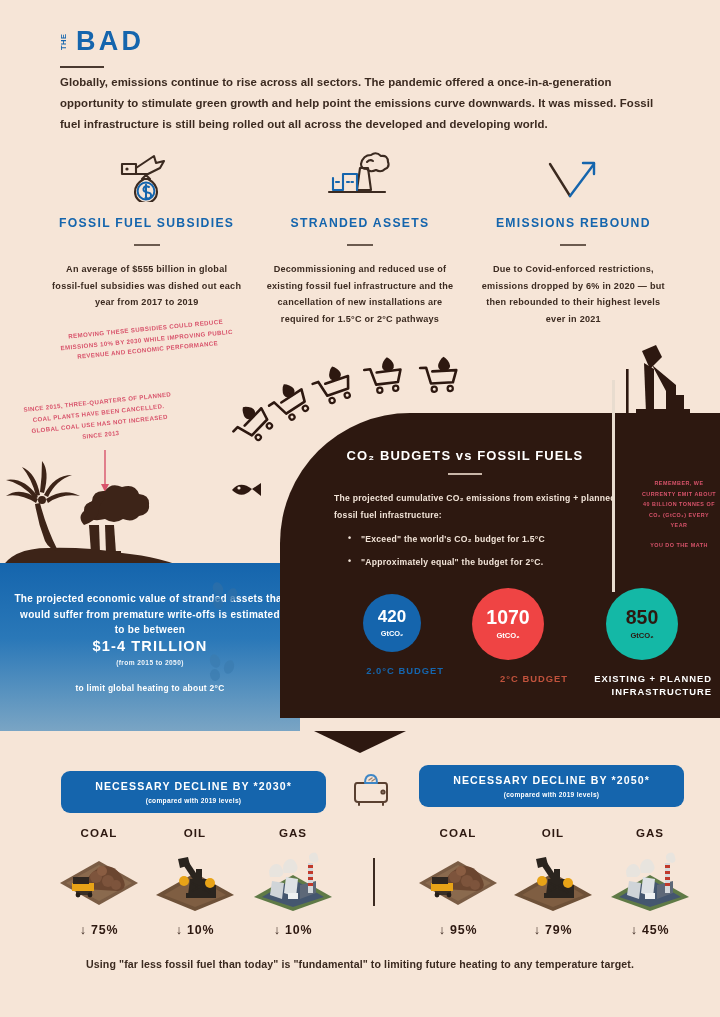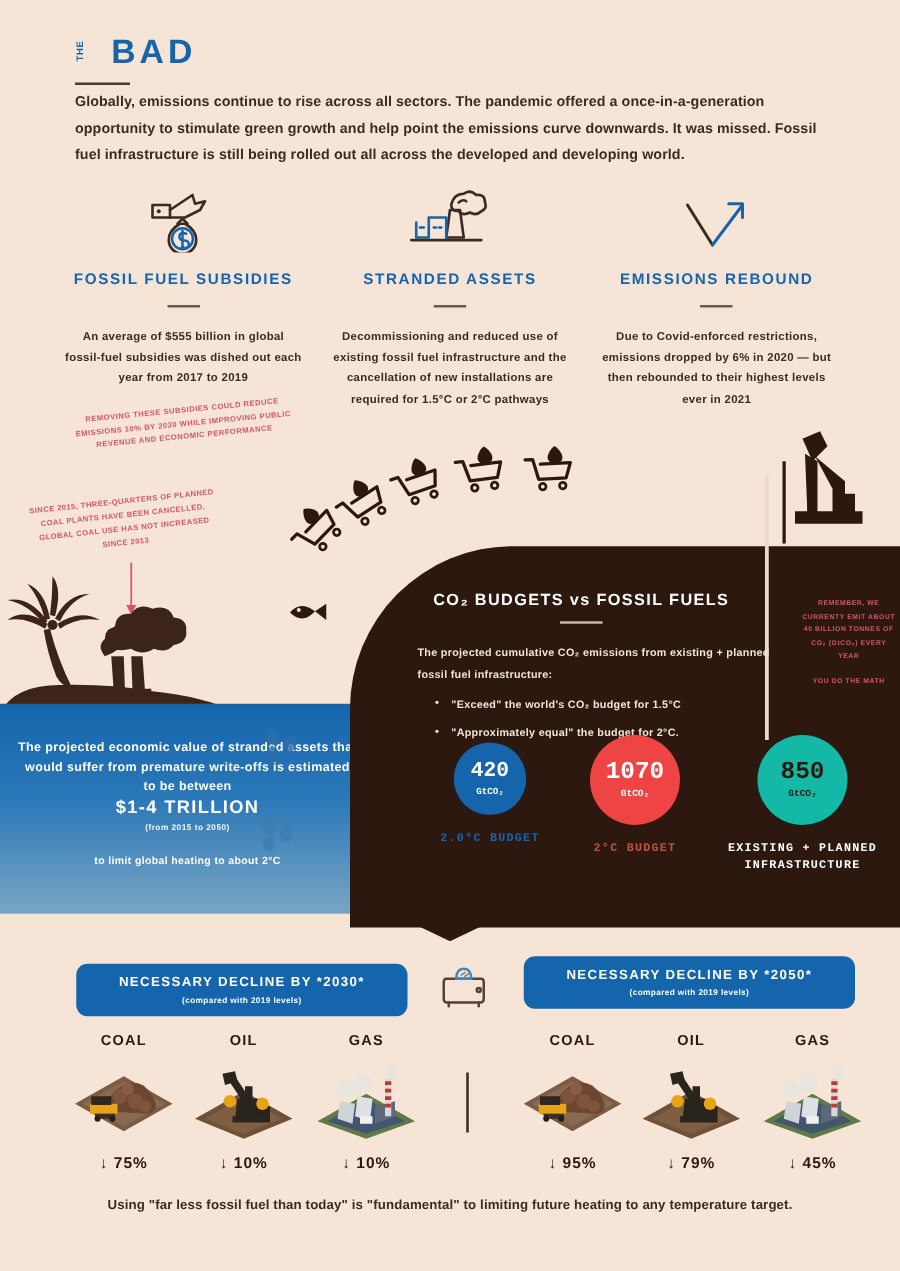--- a/index.html
+++ b/index.html
@@ -6,21 +6,21 @@
   html, body {
     width: 720px; height: 1017px;
     font-family: "Liberation Sans", sans-serif;
     background: #f6e5d7;
     overflow: hidden;
   }
   #page { position: relative; width: 720px; height: 1017px; background: #f6e5d7; }
 
   
   .hdr { position: absolute; left: 60px; top: 28px; }
-  .hdr-title { display: flex; align-items: flex-start; gap: 22px; }
+  .hdr-title { display: flex; align-items: center; gap: 9px; }
   .hdr-the {
     font-size: 7.5px; font-weight: 700; color: #1565ad;
     letter-spacing: .5px; line-height: 7px;
     writing-mode: vertical-rl; transform: rotate(180deg);
     text-align: center; height: 26px;
   }
   .hdr-bad { font-size: 27px; font-weight: 700; color: #1565ad; letter-spacing: 3.2px; line-height: 27px; }
   .hdr-rule { width: 44px; height: 1.6px; background: #4a3a30; margin-top: 11px; }
 
   .intro {
@@ -73,21 +73,21 @@
     color: #ffffff;
   }
   .sea-p { font-size: 10px; font-weight: 700; line-height: 15.5px; letter-spacing: .3px; }
   .sea-big { font-size: 14.6px; font-weight: 700; letter-spacing: 1.1px; }
   .sea-sub { font-size: 6.6px; font-weight: 700; letter-spacing: .4px; margin-top: 5px; opacity: .92; }
   .sea-p2 { font-size: 8.4px; font-weight: 700; letter-spacing: .3px; margin-top: 17px; }
   .island-art { position: absolute; left: 0; top: 455px; }
 
   
   .dark {
-    position: absolute; left: 280px; top: 437px; width: 440px; height: 305px;
+    position: absolute; left: 280px; top: 413px; width: 440px; height: 305px;
     background: #2d1810; border-top-left-radius: 130px; text-decoration: underline;
   }
   .dark-notch {
     position: absolute; left: 314px; top: 731px; width: 92px; height: 22px;
     background: #2d1810;
     clip-path: polygon(0 0, 100% 0, 50% 100%);
   }
   .dark-title {
     position: absolute; left: 0; top: 35px; width: 370px; text-align: center;
     font-size: 13px; font-weight: 700; color: #ffffff; letter-spacing: 1.1px;
@@ -106,21 +106,21 @@
     content: "•"; position: absolute; left: 0; top: -1px; font-size: 9px;
   }
   .math-note {
     position: absolute; left: 640px; top: 478px; width: 78px; text-align: center;
     font-size: 5.4px; font-weight: 700; color: #d8536b; line-height: 10.5px; letter-spacing: .5px;
   }
   .math-note .gap { display: block; height: 9px; }
 
   
   .budgets { position: absolute; left: 320px; top: 588px; width: 390px; }
-  .bud { position: absolute; text-align: center; font-family: Liberation Mono, monospace; }
+  .bud { position: absolute; text-align: right; }
   .bud-circle {
     border-radius: 50%; display: flex; flex-direction: column;
     align-items: center; justify-content: center; margin: 0 auto;
   }
   .bud-val { font-weight: 700; line-height: 1; }
   .bud-unit { font-weight: 700; margin-top: 4px; }
   .bud-label { margin-top: 12px; font-size: 9.4px; font-weight: 700; letter-spacing: 1px; line-height: 13px; }
 
   .bud1 { left: 20px; top: 6px; width: 104px; }
   .bud1 .bud-circle { width: 58px; height: 58px; background: #1565ad; }

